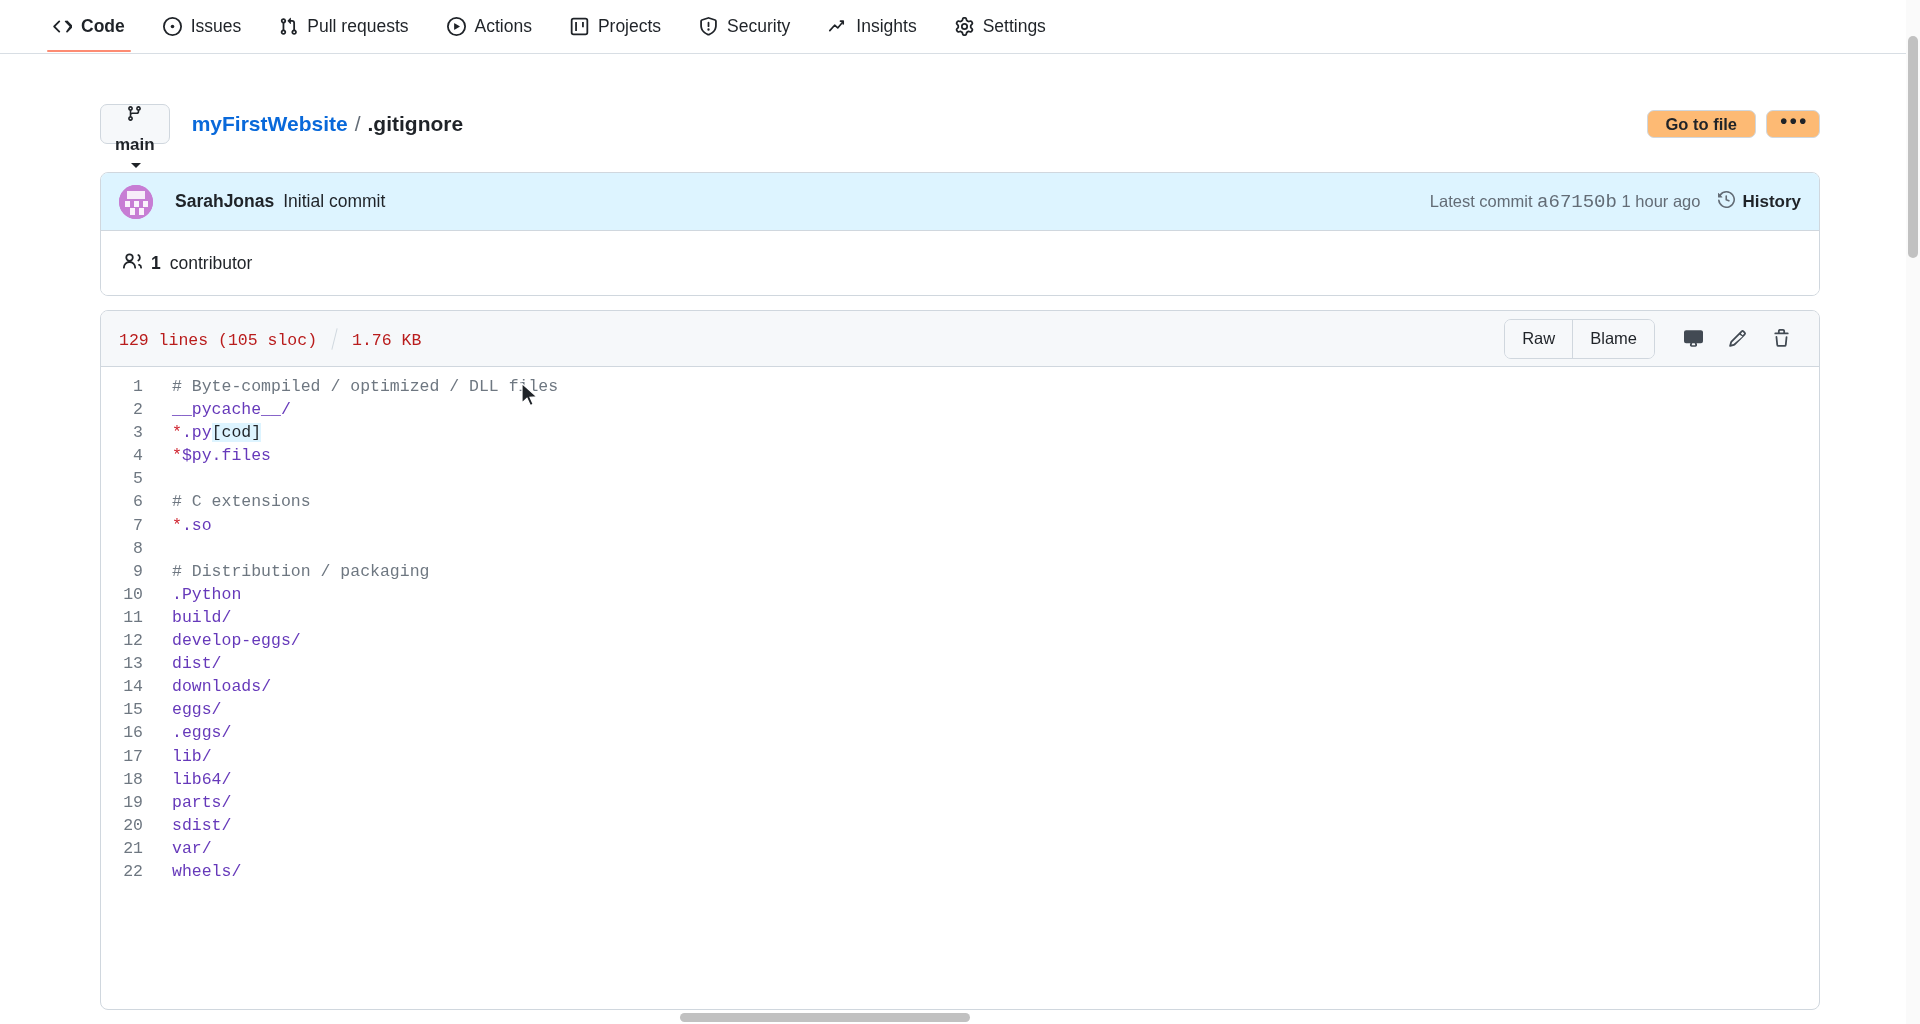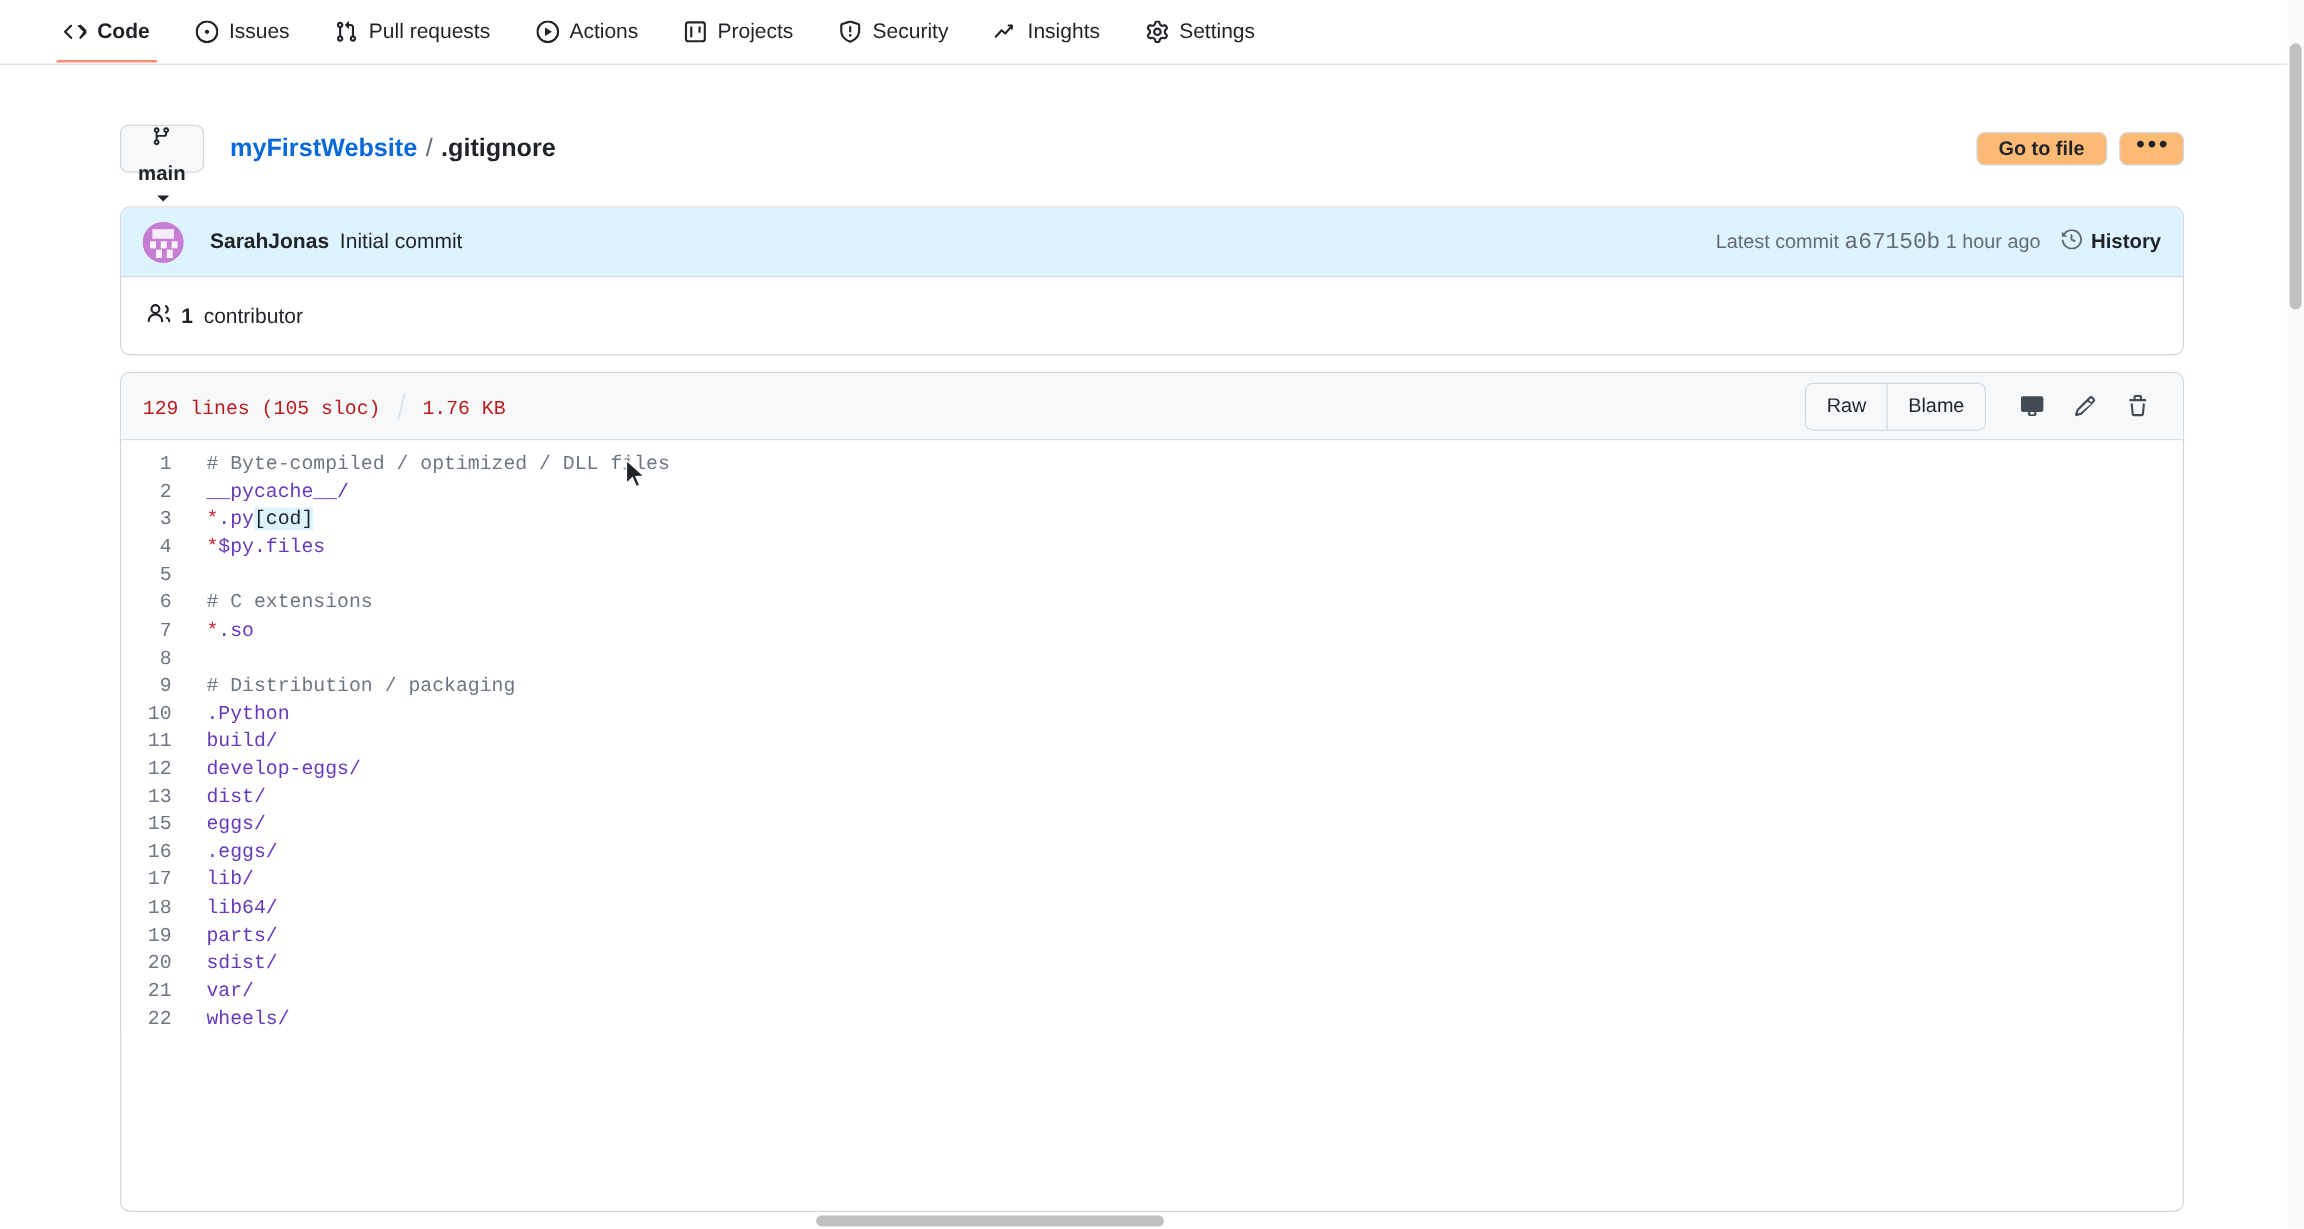--- a/index.html
+++ b/index.html
@@ -444,20 +444,24 @@
         </div>
         <div class="line">
           <span class="ln">12</span>
           <span class="lc"><span class="c-pat">develop-eggs</span><span class="c-pat">/</span></span>
         </div>
         <div class="line">
           <span class="ln">13</span>
           <span class="lc"><span class="c-pat">dist</span><span class="c-pat">/</span></span>
         </div>
         <div class="line">
+          <span class="ln">14</span>
+          <span class="lc"><span class="c-pat">downloads</span><span class="c-pat">/</span></span>
+        </div>
+        <div class="line">
           <span class="ln">15</span>
           <span class="lc"><span class="c-pat">eggs</span><span class="c-pat">/</span></span>
         </div>
         <div class="line">
           <span class="ln">16</span>
           <span class="lc"><span class="c-pat">.eggs</span><span class="c-pat">/</span></span>
         </div>
         <div class="line">
           <span class="ln">17</span>
           <span class="lc"><span class="c-pat">lib</span><span class="c-pat">/</span></span>

